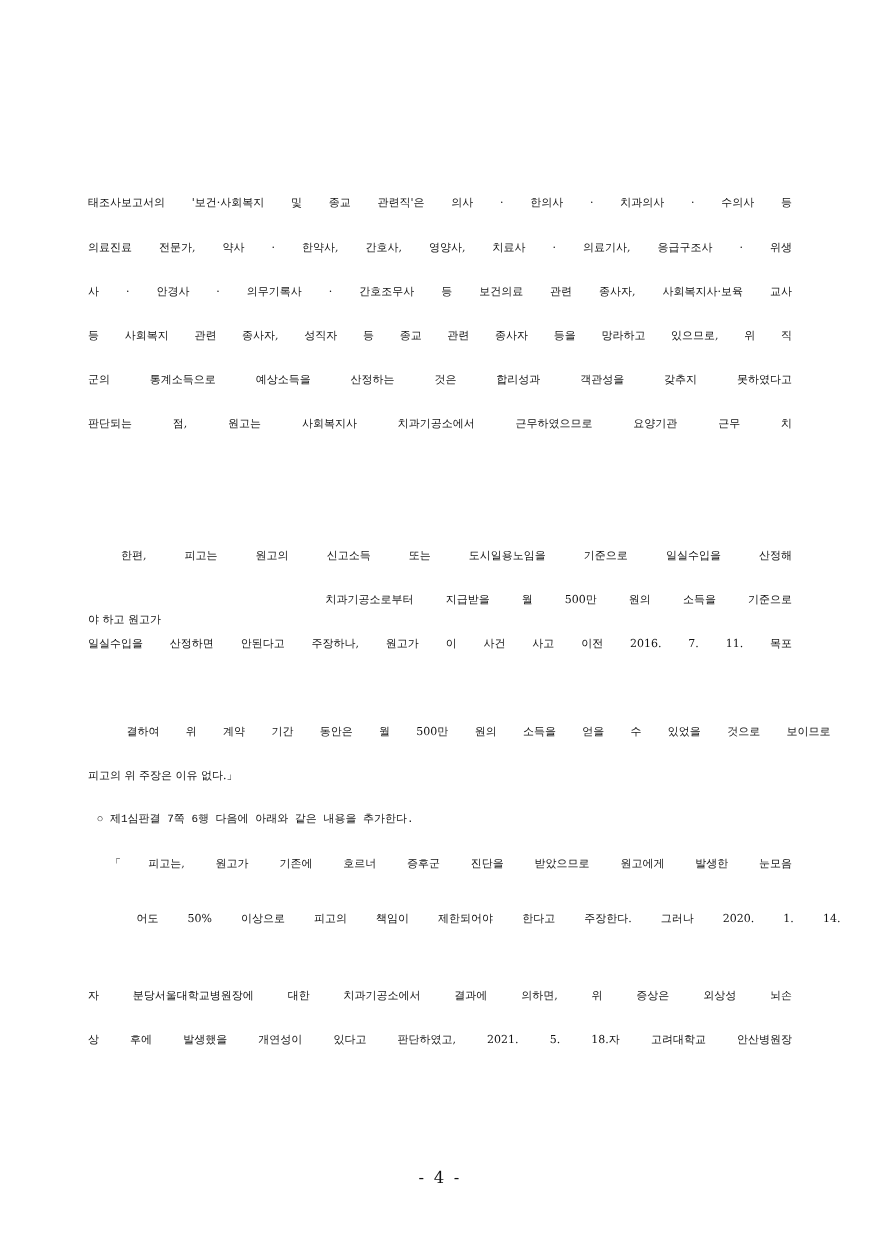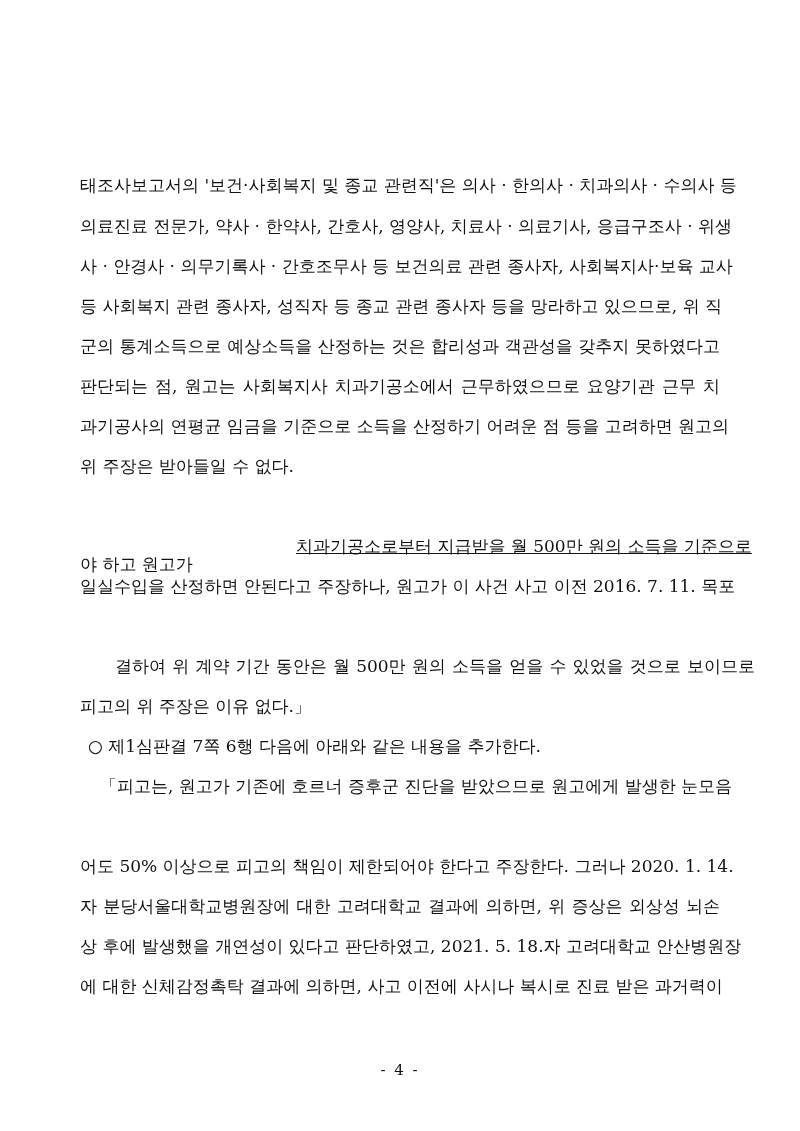--- a/index.html
+++ b/index.html
@@ -18,37 +18,38 @@
     .page {
       position: absolute;
       left: 0; top: 0;
       width: 800px;
       height: 1131px;
     }
     .line {
       position: absolute;
       left: 80px;
       width: 640px;
-      font-size: 17px;
+      font-size: 10px;
       line-height: 20px;
       white-space: nowrap;
       text-align: justify;
       text-align-last: justify;
       letter-spacing: 0px;
     }
     .line.last {
       text-align-last: left;
     }
     .line.indent {
       left: 110px;
       width: 610px;
     }
     .line.bullet {
       left: 88px;
       width: 632px;
+      font-family: Liberation Mono, monospace;
     }
     .page-number {
       position: absolute;
       top: 1060px;
       left: 0;
       width: 800px;
       text-align: center;
       font-size: 15px;
       line-height: 20px;
       letter-spacing: 2px;
@@ -58,33 +59,31 @@
 <body>
 
 <div class="page">
 
   <div class="line" style="top:175px;">태조사보고서의 '보건·사회복지 및 종교 관련직'은 의사 · 한의사 · 치과의사 · 수의사 등</div>
   <div class="line" style="top:216px;">의료진료 전문가, 약사 · 한약사, 간호사, 영양사, 치료사 · 의료기사, 응급구조사 · 위생</div>
   <div class="line" style="top:256px;">사 · 안경사 · 의무기록사 · 간호조무사 등 보건의료 관련 종사자, 사회복지사·보육 교사</div>
   <div class="line" style="top:296px;">등 사회복지 관련 종사자, 성직자 등 종교 관련 종사자 등을 망라하고 있으므로, 위 직</div>
   <div class="line" style="top:336px;">군의 통계소득으로 예상소득을 산정하는 것은 합리성과 객관성을 갖추지 못하였다고</div>
   <div class="line" style="top:376px;">판단되는 점, 원고는 사회복지사 치과기공소에서 근무하였으므로 요양기관 근무 치</div>
-  <div class="line" style="top:416px;">과기공사의 연평균 임금을 기준으로 소득을 산정하기 어려운 점 등을 고려하면 원고의</div>
-  <div class="line last" style="top:456px;">위 주장은 받아들일 수 없다.</div>
 
+  <div class="line indent" style="top:496px;">한편, 피고는 원고의 신고소득 또는 도시일용노임을 기준으로 일실수입을 산정해</div>
 
   <div class="line last" style="top:536px; width:auto;margin-top:18px;">야 하고 원고가</div>
-  <div class="line" style="top:536px; left:296px; width:424px;text-decoration:underline;">치과기공소로부터 지급받을 월 500만 원의 소득을 기준으로</div>
+  <div class="line" style="top:536px; left:296px; width:424px;">치과기공소로부터 지급받을 월 500만 원의 소득을 기준으로</div>
 
   <div class="line" style="top:576px;">일실수입을 산정하면 안된다고 주장하나, 원고가 이 사건 사고 이전 2016. 7. 11. 목포</div>
   <div class="line" style="top:656px;margin-left:35px;">결하여 위 계약 기간 동안은 월 500만 원의 소득을 얻을 수 있었을 것으로 보이므로</div>
   <div class="line last" style="top:696px;">피고의 위 주장은 이유 없다.」</div>
 
   <div class="line bullet last" style="top:736px;">○ 제1심판결 7쪽 6행 다음에 아래와 같은 내용을 추가한다.</div>
 
   <div class="line indent" style="top:776px; left:100px; width:620px;">「피고는, 원고가 기존에 호르너 증후군 진단을 받았으므로 원고에게 발생한 눈모음</div>
-  <div class="line" style="top:856px;">어도 50% 이상으로 피고의 책임이 제한되어야 한다고 주장한다. 그러나 2020. 1. 14.</div>
-  <div class="line" style="top:896px;">자 분당서울대학교병원장에 대한 고려대학교 결과에 의하면, 위 증상은 외상성 뇌손</div>
+  <div class="line" style="top:826px;margin-left:44px;">어도 50% 이상으로 피고의 책임이 제한되어야 한다고 주장한다. 그러나 2020. 1. 14.</div>
+  <div class="line" style="top:896px;">자 분당서울대학교병원장에 대한 치과기공소에서 결과에 의하면, 위 증상은 외상성 뇌손</div>
   <div class="line" style="top:936px;">상 후에 발생했을 개연성이 있다고 판단하였고, 2021. 5. 18.자 고려대학교 안산병원장</div>
-  <div class="line" style="top:976px;">에 대한 신체감정촉탁 결과에 의하면, 사고 이전에 사시나 복시로 진료 받은 과거력이</div>
 
   <div class="page-number">- 4 -</div>
 </div>
 
 </body></html>

